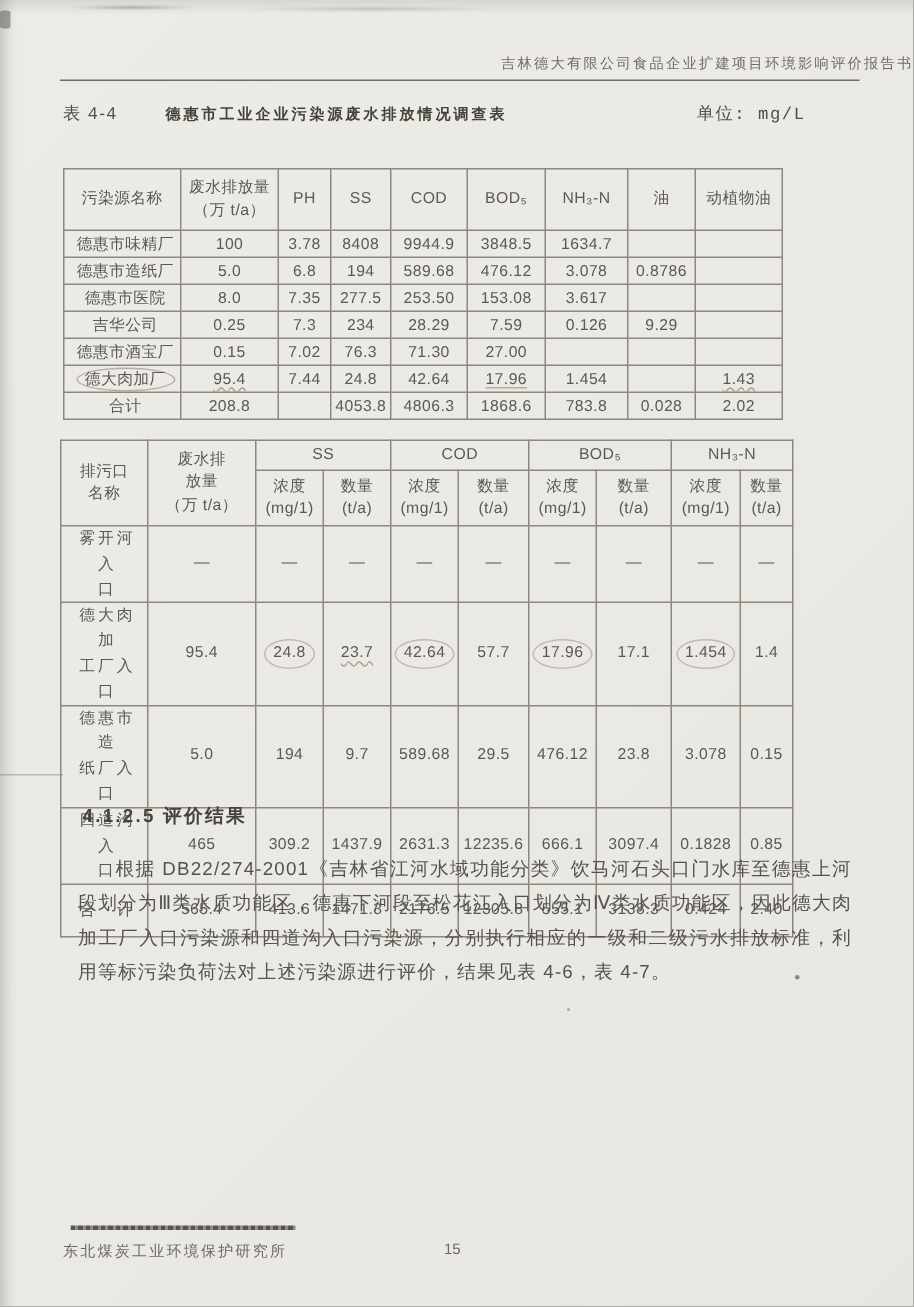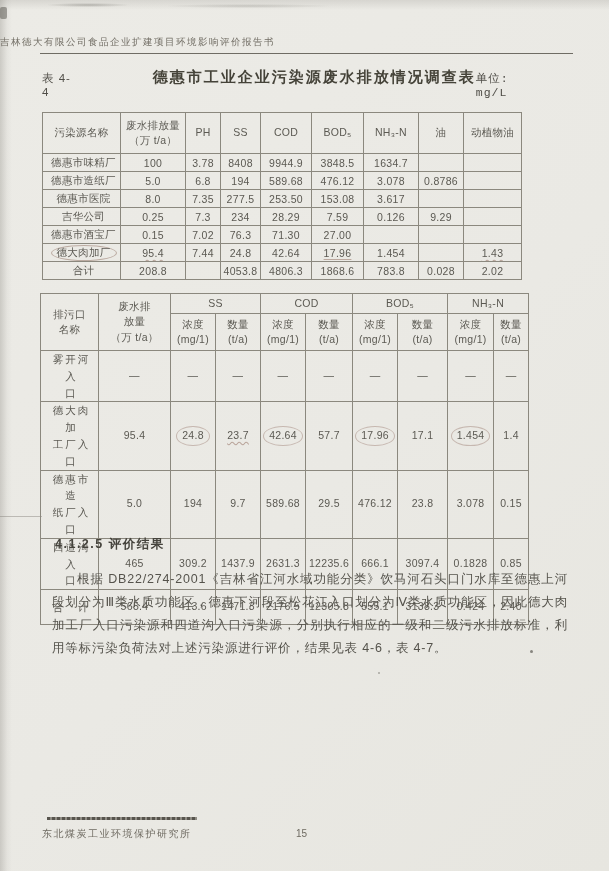--- a/index.html
+++ b/index.html
@@ -18,27 +18,27 @@
   .edge-top{position:absolute;left:0;top:0;width:100%;height:10px;
     background:linear-gradient(180deg,rgba(120,117,110,.18),transparent);}
   .smudge-top{position:absolute;left:28px;top:2px;width:330px;height:7px;
     background:radial-gradient(60px 3px at 60px 3px,rgba(90,88,82,.35),transparent 70%),
                radial-gradient(120px 3px at 220px 4px,rgba(90,88,82,.22),transparent 70%);}
   .smudge-corner{position:absolute;left:0;top:7px;width:7px;height:12px;background:rgba(70,68,62,.45);border-radius:2px;}
   .fold-line{position:absolute;left:0;top:516px;width:42px;height:1px;background:rgba(130,127,120,.45);}
   .speck1{position:absolute;left:530px;top:650px;width:3px;height:3px;background:rgba(70,68,62,.6);border-radius:50%;}
   .speck2{position:absolute;left:378px;top:672px;width:2px;height:2px;background:rgba(70,68,62,.4);border-radius:50%;}
 
-  .running-head{position:absolute;left:0;top:36px;width:100%;text-align:left;
+  .running-head{position:absolute;left:0;top:36px;width:100%;text-align:right;
     font-size:9.5px;letter-spacing:1.5px;color:#716d64;}
   .head-rule{position:absolute;left:40px;top:53px;width:533px;height:1px;background:#6f6c64;}
 
   .t44-caption{position:absolute;left:42px;top:68px;width:495px;display:flex;align-items:baseline;}
   .t44-caption .lbl{font-size:11.5px;letter-spacing:1px;color:#504e48;}
-  .t44-caption .ttl{flex:0 0 auto;margin-left:80px;font-size:15px;font-weight:700;letter-spacing:2px;color:#454339;}
+  .t44-caption .ttl{flex:0 0 auto;margin-left:32px;font-size:10px;font-weight:700;letter-spacing:2px;color:#454339;}
   .t44-caption .unit{margin-left:auto;font-size:11.5px;letter-spacing:1px;color:#504e48;font-family:Liberation Mono, monospace;}
 
   table{border-collapse:collapse;table-layout:fixed;}
   .cell{border:1px solid #8b887e;padding:0 2px;text-align:center;vertical-align:middle;
     font-size:10.5px;color:#5b5952;letter-spacing:.3px;overflow:hidden;}
   .name-cell{text-align:center;padding-left:6px;white-space:pre-line;}
   th.cell{font-weight:400;white-space:pre-line;line-height:1.45;}
 
   .t44{position:absolute;left:42px;top:112px;width:479px;}
   .t44 tbody td{height:17px;}

